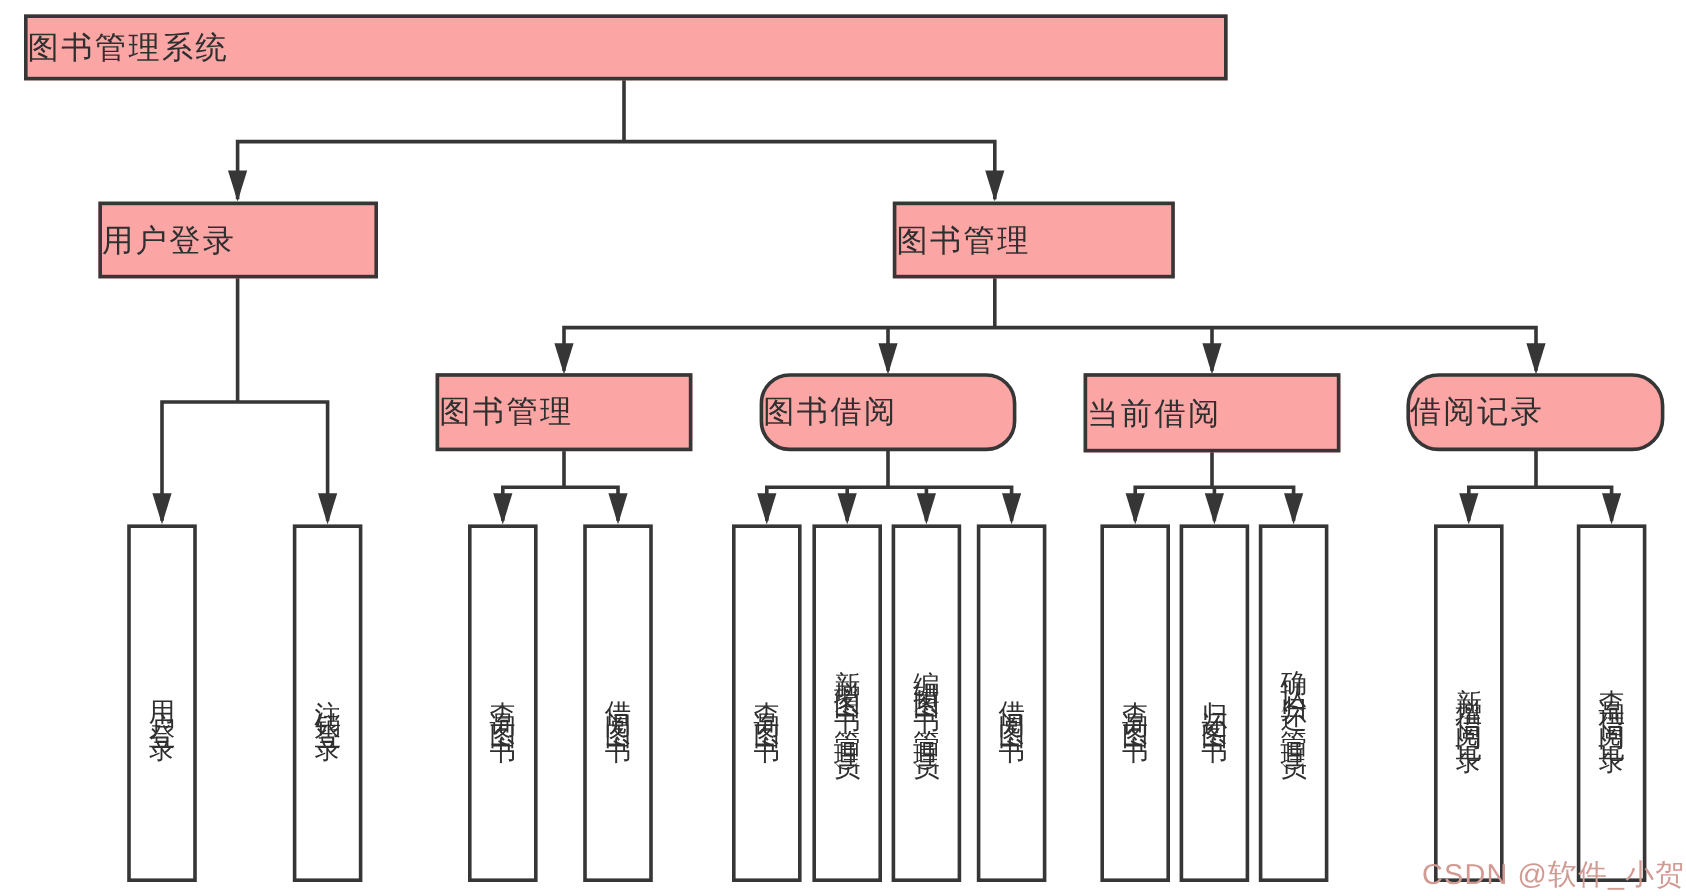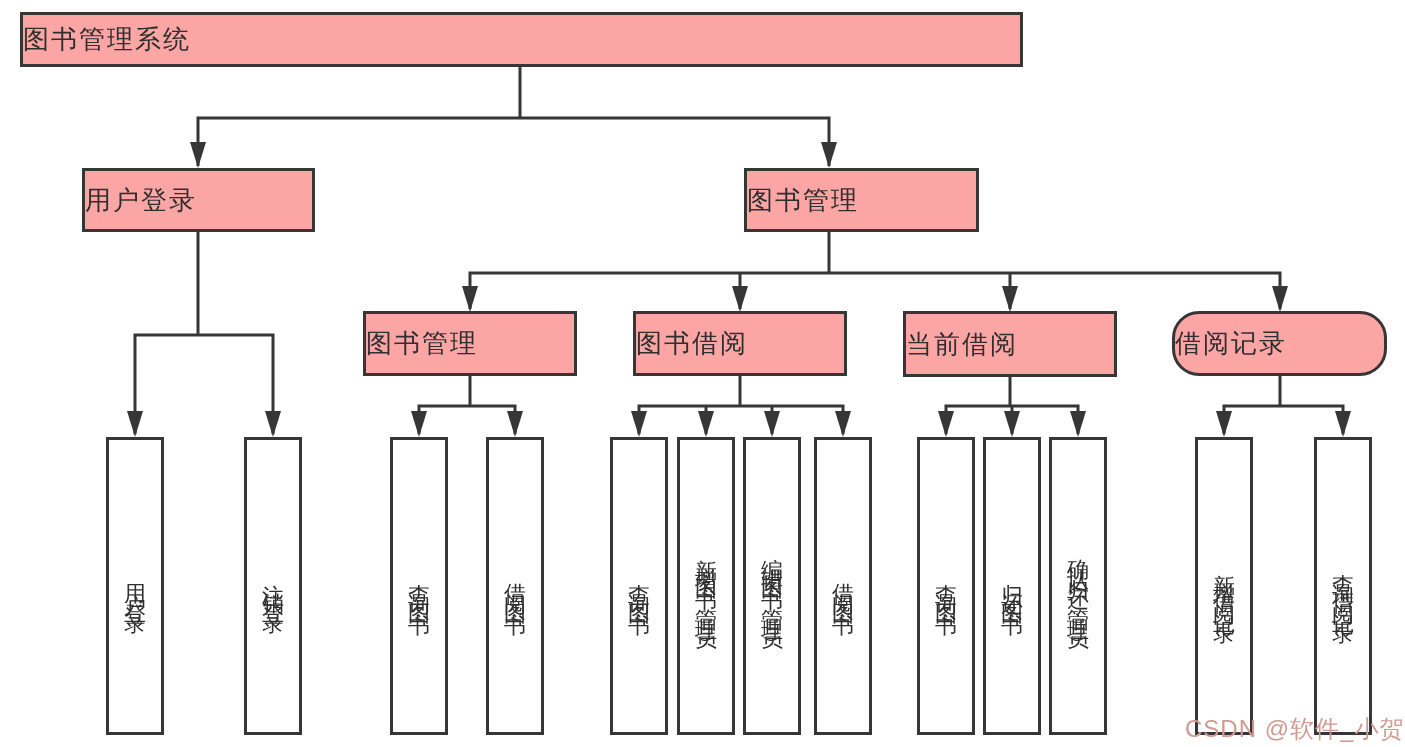--- a/index.html
+++ b/index.html
@@ -106,21 +106,21 @@
   <div class="node lvl" style="left:82px; top:168px; width:233px; height:64px;">
     <span>用户登录</span>
   </div>
   <div class="node lvl" style="left:712px; top:168px; width:235px; height:64px;margin-left:32px;">
     <span>图书管理</span>
   </div>
 
   <div class="node lvl" style="left:363px; top:311px; width:214px; height:65px;">
     <span>图书管理</span>
   </div>
-  <div class="node lvl" style="left:633px; top:311px; width:214px; height:65px;">
+  <div class="node lvl" style="left:633px; top:311px; width:214px; height:65px;border-radius:25px;">
     <span>图书借阅</span>
   </div>
   <div class="node lvl" style="left:903px; top:311px; width:214px; height:66px;">
     <span>当前借阅</span>
   </div>
   <div class="node lvl" style="left:1172px; top:311px; width:215px; height:65px;border-radius:27px;">
     <span>借阅记录</span>
   </div>
 
   <div class="leaf" style="left:106px;">

